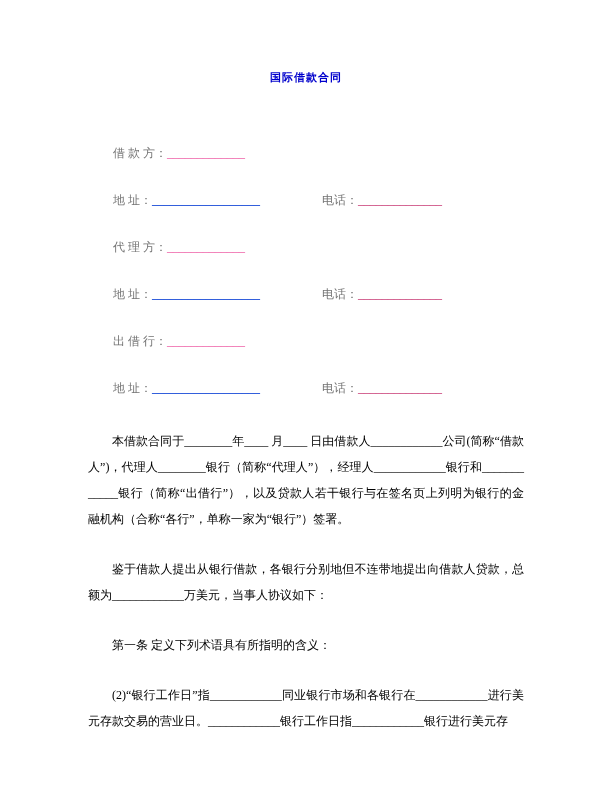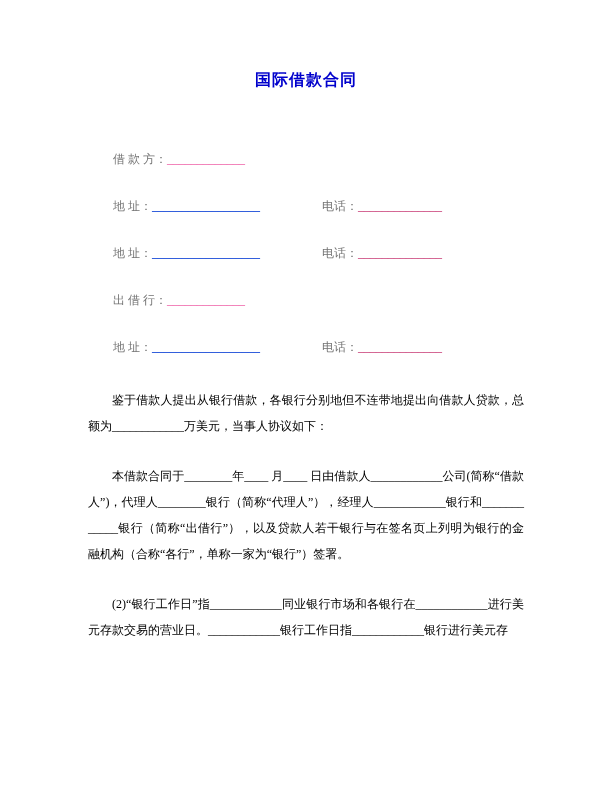--- a/index.html
+++ b/index.html
@@ -15,21 +15,21 @@
     padding: 70px 88px 30px 88px;
     background: #ffffff;
     font-family: "Liberation Serif", "DejaVu Serif", serif;
     font-size: 12px;
     color: #000000;
     overflow: hidden;
   }
   .doc-title {
     margin: 0;
     text-align: center;
-    font-size: 16px;
+    font-size: 11px;
     font-weight: bold;
     color: #0000cc;
     letter-spacing: 1px;
   }
   .form-section {
     margin-top: 60px;
   }
   .form-row {
     padding-left: 25px;
     height: 18px;
@@ -77,34 +77,38 @@
   <div class="form-section">
 
     <div class="form-row">
       <span class="form-label">借 款 方：</span><span class="blank blank-light">_____________</span>
     </div>
 
     <div class="form-row">
       <span class="form-label">地 址：</span><span class="blank blank-bold">__________________</span><span class="form-label phone-label">电话：</span><span class="blank phone-blank">______________</span>
     </div>
 
+    <div class="form-row">
+      <span class="form-label">代 理 方：</span><span class="blank blank-light">_____________</span>
+    </div>
 
     <div class="form-row">
       <span class="form-label">地 址：</span><span class="blank blank-bold">__________________</span><span class="form-label phone-label">电话：</span><span class="blank phone-blank">______________</span>
     </div>
 
     <div class="form-row">
       <span class="form-label">出 借 行：</span><span class="blank blank-light">_____________</span>
     </div>
 
     <div class="form-row">
       <span class="form-label">地 址：</span><span class="blank blank-bold">__________________</span><span class="form-label phone-label">电话：</span><span class="blank phone-blank">______________</span>
     </div>
 
   </div>
 
   <div class="body-section">
+    <p class="para">本借款合同于________年____ 月____ 日由借款人____________公司(简称“借款人”)，代理人________银行（简称“代理人”），经理人____________银行和____________银行（简称“出借行”），以及贷款人若干银行与在签名页上列明为银行的金融机构（合称“各行”，单称一家为“银行”）签署。</p>
     <p class="para">鉴于借款人提出从银行借款，各银行分别地但不连带地提出向借款人贷款，总额为____________万美元，当事人协议如下：</p>
-    <p class="para">本借款合同于________年____ 月____ 日由借款人____________公司(简称“借款人”)，代理人________银行（简称“代理人”），经理人____________银行和____________银行（简称“出借行”），以及贷款人若干银行与在签名页上列明为银行的金融机构（合称“各行”，单称一家为“银行”）签署。</p>
+    <p class="para">第一条 定义下列术语具有所指明的含义：</p>
     <p class="para">(2)“银行工作日”指____________同业银行市场和各银行在____________进行美元存款交易的营业日。____________银行工作日指____________银行进行美元存</p>
   </div>
 
 </div>
 
 </body></html>

